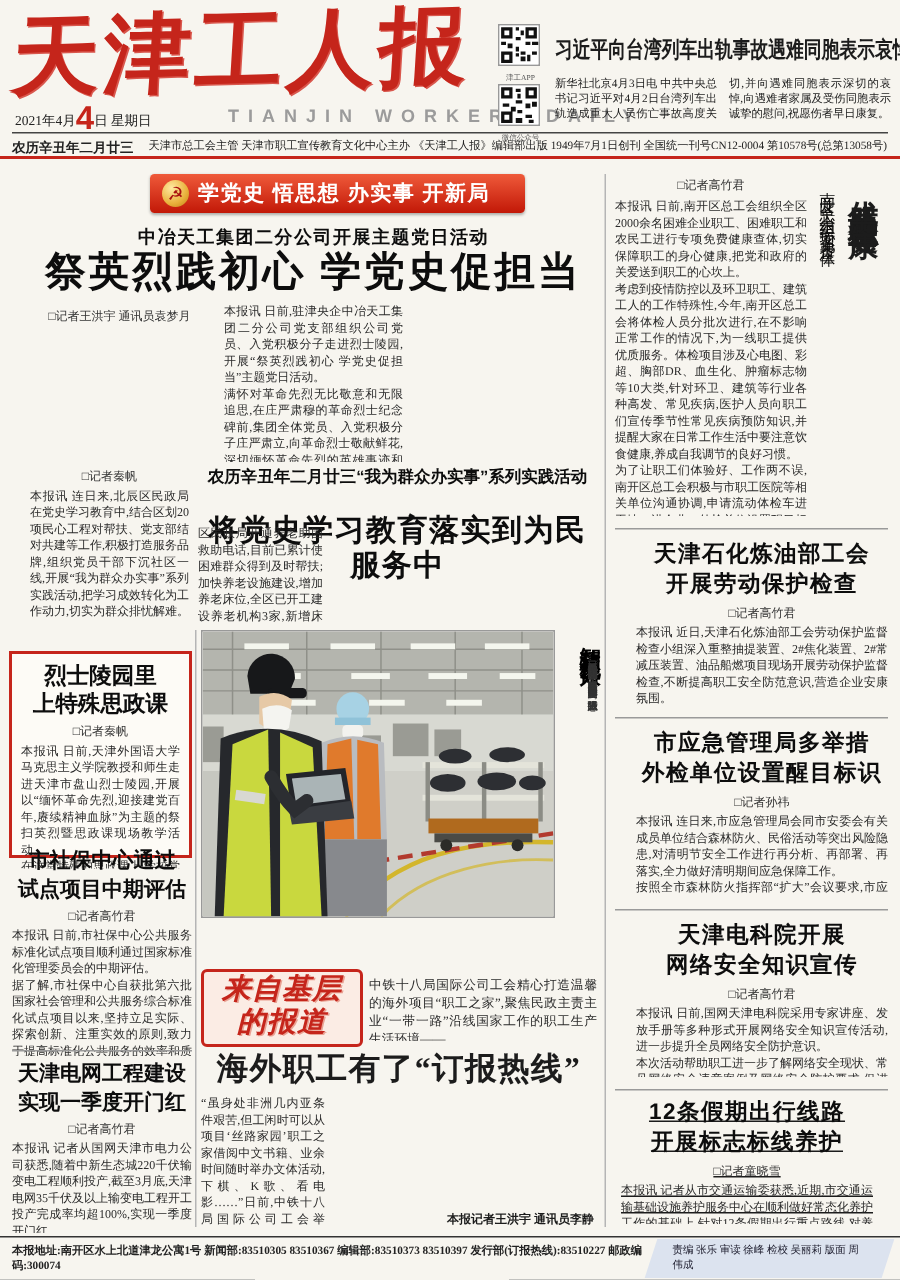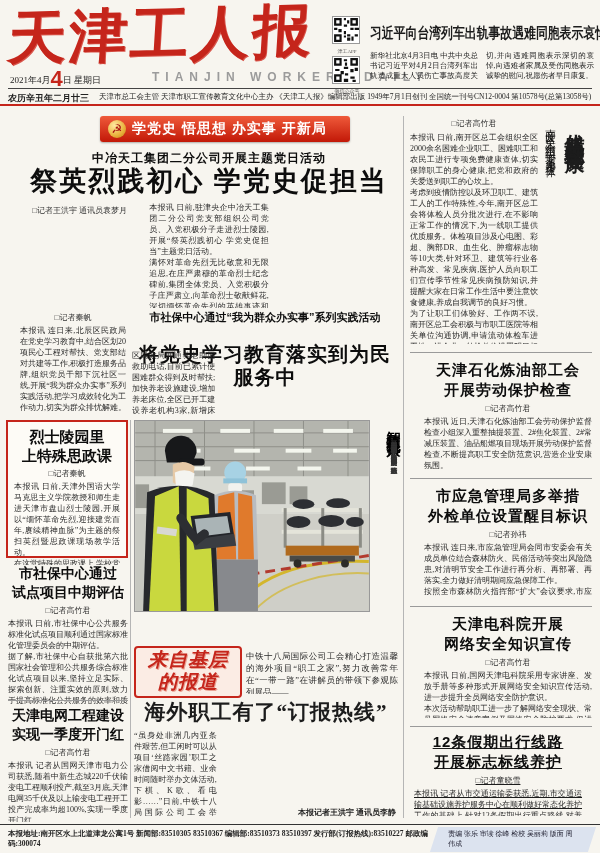--- a/index.html
+++ b/index.html
@@ -35,21 +35,21 @@
   .hl-1{font-size:27px;letter-spacing:2px;text-align:center;line-height:30px;}
   .hl-2{font-size:20px;letter-spacing:1px;text-align:center;line-height:23px;}
   .hl-3{font-size:21px;letter-spacing:1px;text-align:center;line-height:24px;font-family:"Liberation Serif",serif;font-weight:bold;}
   .hl-side{font-size:15px;line-height:19px;text-align:center;white-space:pre-line;}
   .hl-right{font-size:15px;line-height:20px;text-align:center;white-space:pre-line;letter-spacing:1px;}
   .byline{font-size:8px;text-align:center;color:#333;margin:3px 0 2px;}
   .bodytext{font-size:8px;line-height:11px;text-align:justify;white-space:pre-line;overflow:hidden;color:#2a2a2a;}
   .cols3{column-count:3;column-gap:10px;}
   .rule-h{background:#9a9a9a;height:1px;}
   .rule-v{background:#b5b5b5;width:1px;}
-  .redbox{border:2px solid #c5251b;background:#fdfbf6;padding:5px 6px;box-sizing:border-box;}
+  .redbox{border:2px solid #c5251b;background:#fdfbf6;padding:5px 6px;box-sizing:border-box;margin-top:14px;}
   
   .v{writing-mode:vertical-rl;}
   .v-kicker{font-size:10.5px;letter-spacing:3px;}
   .v-headline{font-size:20px;letter-spacing:2px;font-family:"Liberation Serif",serif;font-weight:bold;}
   .photo-strip{font-size:6.5px;line-height:9px;color:#333;overflow:hidden;}
   .strip-title{font-size:14px;line-height:16px;font-weight:bold;color:#000;letter-spacing:2px;font-family:"Liberation Sans",sans-serif;}
   .strip-credit{font-weight:bold;font-size:6.5px;}
   
   .rlogo{border:2px solid #c5251b;background:#fbece4;border-radius:4px;display:flex;justify-content:center;}
   .rlogo span{font-family:"DejaVu Serif",serif;font-weight:bold;font-style:italic;font-size:19px;line-height:22px;
@@ -114,21 +114,21 @@
       <div class="bodytext">本报讯 日前,驻津央企中冶天工集团二分公司党支部组织公司党员、入党积极分子走进烈士陵园,开展“祭英烈践初心 学党史促担当”主题党日活动。
 满怀对革命先烈无比敬意和无限追思,在庄严肃穆的革命烈士纪念碑前,集团全体党员、入党积极分子庄严肃立,向革命烈士敬献鲜花,深切缅怀革命先烈的英雄事迹和不朽功勋。随后前往革命烈士纪念馆,在讲解员的带领下参观陈列展品,感受革命先烈可歌可泣的历史。全体党员面向党旗,高举右手,重温入党誓词,以铮铮誓言表达向革命先烈学习的决心,坚守忠诚于党的初心和不懈为党的事业奋斗终身的恒心。最后,公司机关党支部书记以“重温党的历史,坚定理想信念”为主题讲授了一堂微党课,号召全体党员干部学好用好党史这门“必修课”,每一名党员都在党史中汲取精神力量,为公司迈向高质量发展之路提供坚强保障。
 参加活动的党员和入党积极分子纷纷表示,正是无数革命先烈的英勇牺牲,才换来如今的美好生活,他们是中华民族的英雄,值得我们永远尊敬、永远铭记。此次活动使大家受到了深刻的思想洗礼,将以此次活动为契机,以更加昂扬的精神状态和奋斗姿态迎接建党100周年。</div>
     </div>
   </div>
 
   <div class="abs" style="left:20px;top:312px;width:106px;height:104px;">
     <div class="byline" style="margin-top:0;">□记者秦帆</div>
     <div class="bodytext" style="height:90px;">本报讯 连日来,北辰区民政局在党史学习教育中,结合区划20项民心工程对帮扶、党支部结对共建等工作,积极打造服务品牌,组织党员干部下沉社区一线,开展“我为群众办实事”系列实践活动,把学习成效转化为工作动力,切实为群众排忧解难。</div>
   </div>
-  <div class="abs hs" style="left:132px;top:310px;width:266px;font-size:11px;text-align:center;">市社保中心通过“我为群众办实事”系列实践活动</div>
+  <div class="abs hs" style="left:132px;top:310px;width:266px;font-size:11px;text-align:center;">农历辛丑年二月廿三“我为群众办实事”系列实践活动</div>
   <div class="abs hs hl-2" style="left:132px;top:343px;width:266px;">将党史学习教育落实到为民服务中</div>
   <div class="abs" style="left:132px;top:350px;width:266px;height:66px;">
     <div class="cols3" style="column-gap:8px;height:66px;overflow:hidden;">
       <div class="bodytext">区民政局开通养老助困救助电话,目前已累计使困难群众得到及时帮扶;加快养老设施建设,增加养老床位,全区已开工建设养老机构3家,新增床位300张以上;对养老机构开展安全生产检查,针对检查中发现的安全隐患和问题,建立整改清单,督促立行立改,提升养老机构安全管理水平,保障老人生命健康安全。
 为有需求的清明节祭扫群众做好服务保障,北辰区民政局还完善了应急预案,协调有关部门和殡仪馆提前部署,各司其职全力做好清明节祭扫保障工作,及时疏导殡仪馆周边交通、平整临时停车场地,缓解停车难问题,确保祭扫工作安全有序、平稳可控,有力保障了祭扫群众安全。
 据悉,北辰区民政局将扎实开展党史学习教育,聚焦民政主责主业,把党史学习融入日常工作,增强为群众办实事解难题的内生动力,推动民政工作再上新台阶。</div>
     </div>
   </div>
 
   <div class="abs rule-v" style="left:403px;top:116px;height:702px;"></div>
@@ -256,21 +256,21 @@
   <div class="abs photo-strip v" style="left:372px;top:420px;width:30px;height:192px;">
     <span class="strip-title">智慧物流机器人</span>
     <span>近日,一汽丰田天津基地泰达工厂智能物流车间导入百余台智能物流机器人,智能物流机器人自动完成零部件拣选与配送,实现场内物流运输自动化、无人化,既提高了生产效率,又降低了劳动强度,用智能化赋能生产线,助力企业高质量发展。</span>
     <span class="strip-credit">陈志强摄</span>
   </div>
 
   <div class="abs rlogo" style="left:134px;top:646px;width:104px;height:48px;">
     <span style="white-space:pre-line;">来自基层
 的报道</span>
   </div>
-  <div class="abs bodytext" style="left:246px;top:650px;width:152px;height:44px;font-size:8.5px;line-height:12px;">中铁十八局国际公司工会精心打造温馨的海外项目“职工之家”,努力改善常年在“一带一路”在讲解员的带领下参观陈列展品——</div>
+  <div class="abs bodytext" style="left:246px;top:650px;width:152px;height:44px;font-size:8.5px;line-height:12px;">中铁十八局国际公司工会精心打造温馨的海外项目“职工之家”,聚焦民政主责主业“一带一路”沿线国家工作的职工生产生活环境——</div>
   <div class="abs hl-3" style="left:134px;top:700px;width:264px;">海外职工有了“订报热线”</div>
   <div class="abs" style="left:134px;top:730px;width:264px;height:88px;">
     <div class="cols3" style="column-gap:8px;height:88px;overflow:hidden;">
       <div class="bodytext">“虽身处非洲几内亚条件艰苦,但工闲时可以从项目‘丝路家园’职工之家借阅中文书籍、业余时间随时举办文体活动,下棋、K歌、看电影……”日前,中铁十八局国际公司工会举办“丝路家园”成果展示交流会,来自海外项目的职工小李开心地在QQ视频中对公司工会表示感谢。这是公司工会三年心血打造海外项目“丝路家园”带给职工的实惠。
 “宿舍食堂干净卫生,印有中国铁建LOGO的桌上用品,使宿舍多了温馨舒适的氛围。在这样的环境中,有时竟然忘了自己远在非洲。”在视频中,公司驻几内亚项目职工通过视频直播和图片,向公司工会展示着项目“丝路家园”宿舍、食堂建设内景。
 近三年来,公司各国别项目累计投入资金200多万元,购置卡拉OK机、冰箱、彩电、乒乓球台、净水机、洗衣机、消毒柜、图书等文体设施用品和生活卫生用品,“丝路家园”建设品牌使之成为提升职工综合素质,展示职工良好精神风貌和企业文化引领的舞台。对此,公司工会正在升级打造“丝路家园”建设品牌,今年计划按照国资委标准化要求,提高一线职工卫生健康和疫情防控水平,并针对项目规模大小、特色制定相应的“丝路家园”设计建设标准,更好地服务新时代职工“一带一路”建设需要。</div>
     </div>
     <div class="signature">本报记者王洪宇 通讯员李静</div>
   </div>
 

